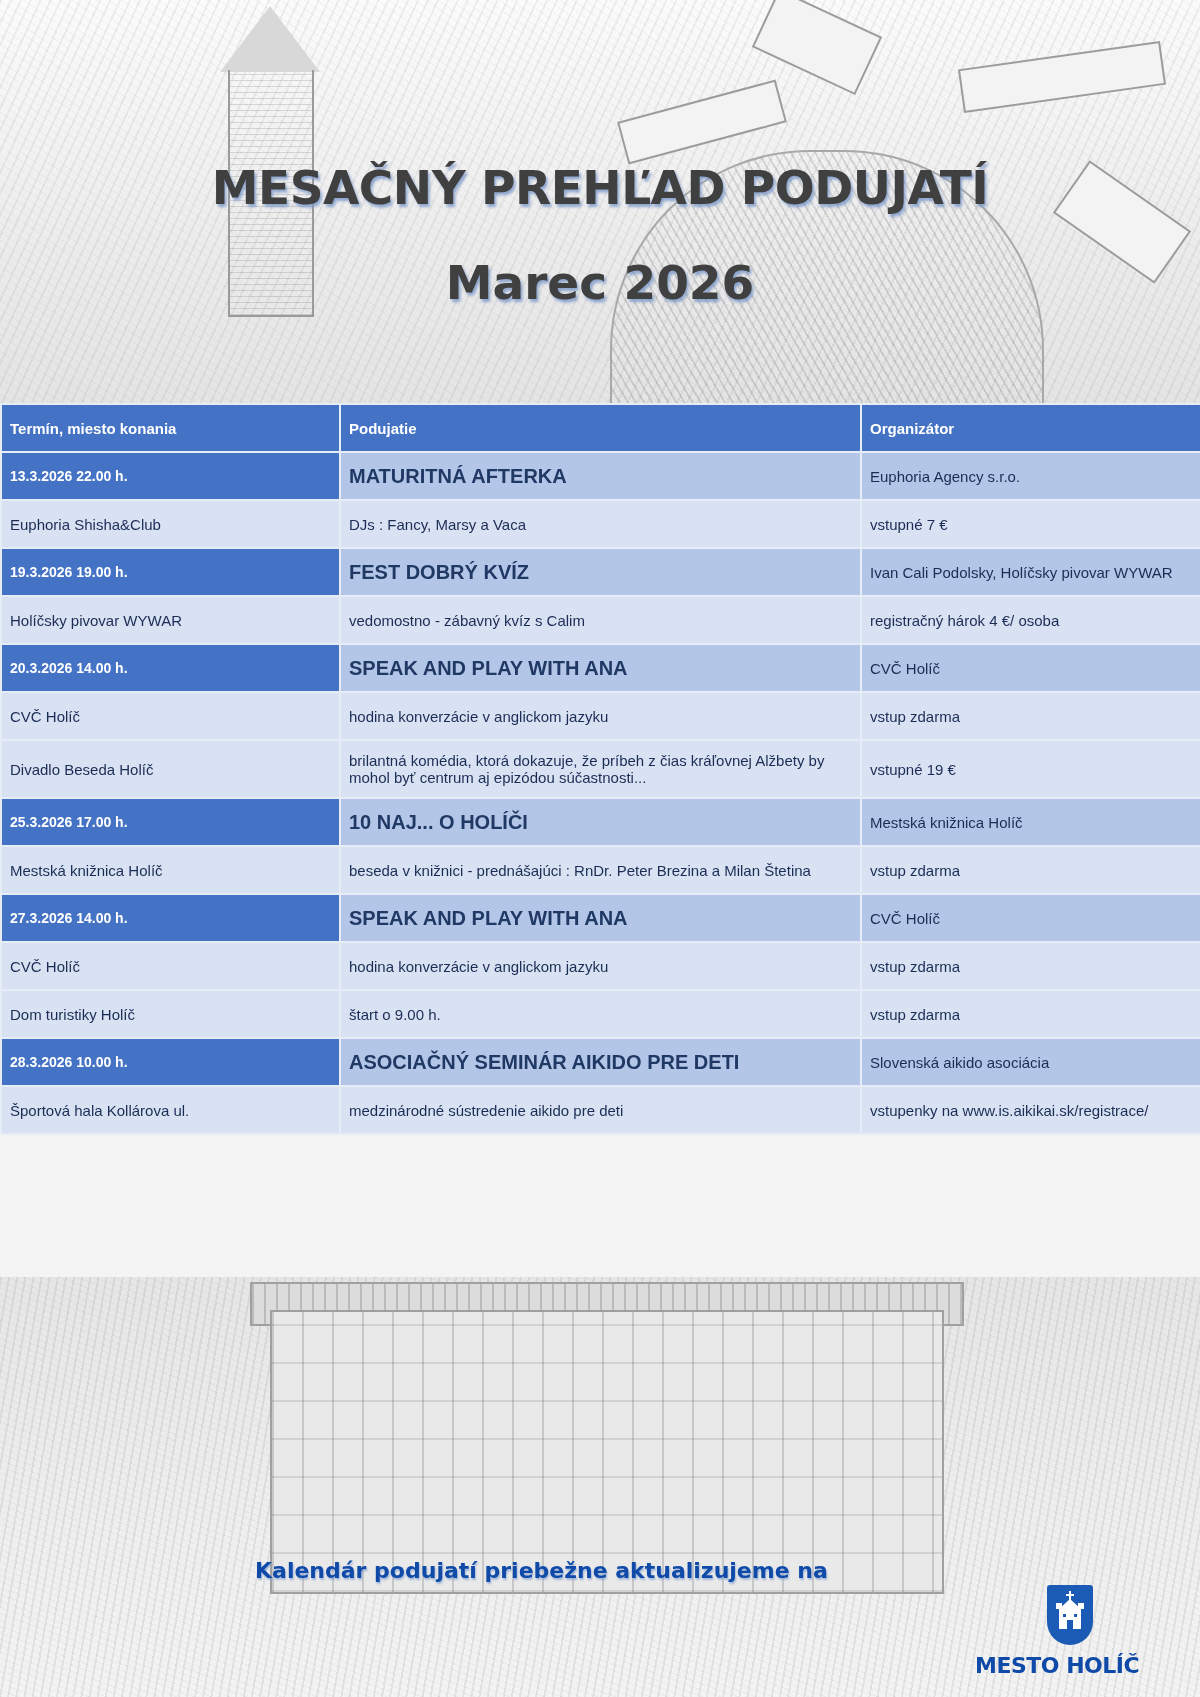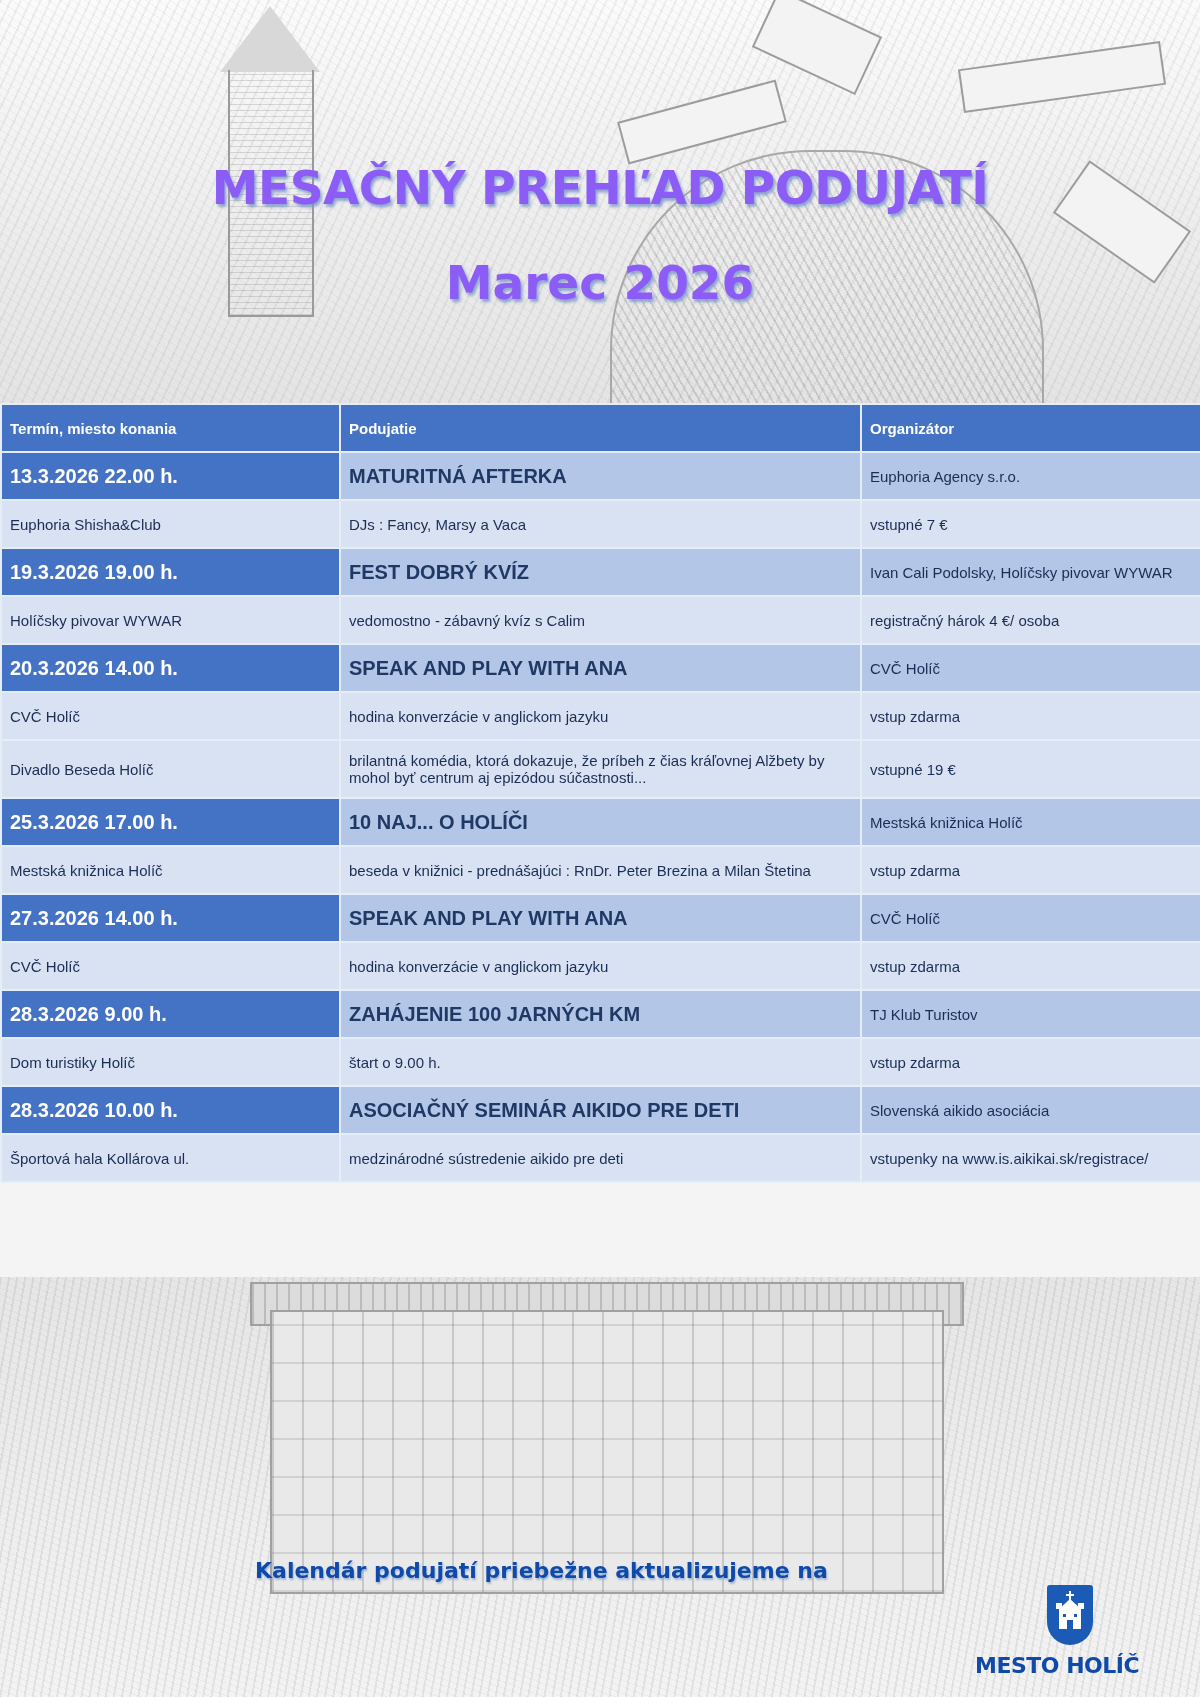--- a/index.html
+++ b/index.html
@@ -48,42 +48,42 @@
       repeating-linear-gradient(0deg, rgba(100,100,100,0.18) 0 2px, transparent 2px 38px),
       #e9e9e9;
   }
   .castle-roof {
     position:absolute; left:250px; top:1282px; width:710px; height:40px;
     background:repeating-linear-gradient(90deg, rgba(110,110,110,0.3) 0 2px, transparent 2px 12px), #dcdcdc;
     border:2px solid #a0a0a0;
   }
   .title {
     position:absolute; left:0; width:1200px; text-align:center;
-    color:#8b5cf6; font-weight:bold;
+    color:#404040; font-weight:bold;
     text-shadow: 2px 3px 3px rgba(120,150,200,0.8);
     font-family:"DejaVu Sans", sans-serif;
   }
   .title.main { top:160px; font-size:47px; letter-spacing:-0.5px; }
   .title.sub { top:255px; font-size:47px; }
   table.events {
     position:absolute; left:0; top:403px; width:1200px;
     border-collapse:collapse; table-layout:fixed;
   }
   table.events col.c1 { width:339px; }
   table.events col.c2 { width:521px; }
   table.events col.c3 { width:340px; }
   table.events td, table.events th {
     border:2px solid #e6edf7; text-align:left; vertical-align:middle;
     padding:0 8px; font-size:15px; color:#1c2d55;
   }
   table.events th {
     background:#4472c4; color:#ffffff; font-weight:bold; height:46px; font-size:15px;
   }
   tr.head-row td { background:#b4c6e7; height:46px; }
-  tr.head-row td.date { background:#4472c4; color:#fff; font-weight:bold; font-size:20px; }
+  tr.head-row td.date { background:#4472c4; color:#fff; font-weight:bold; font-size:14px; }
   tr.head-row td.event { font-weight:bold; font-size:20px; color:#1f3864; }
   tr.detail-row td { background:#d9e2f3; height:46px; color:#1c2d55; }
   tr.detail-row.tall td { height:56px; }
   tr.head-row.tall td { height:52px; }
   .footer-text {
     position:absolute; left:255px; top:1555px; width:620px; text-align:left;
     color:#0f4aa8; font-weight:bold; font-size:22px; line-height:31px;
     text-shadow: 1px 2px 2px rgba(130,160,210,0.7);
     font-family:"DejaVu Sans", sans-serif;
   }
@@ -182,25 +182,20 @@
       <td class="date">27.3.2026 14.00 h.</td>
       <td class="event">SPEAK AND PLAY WITH ANA</td>
       <td>CVČ Holíč</td>
     </tr>
     <tr class="detail-row">
       <td>CVČ Holíč</td>
       <td>hodina konverzácie v anglickom jazyku</td>
       <td>vstup zdarma</td>
     </tr>
 
-    <tr class="head-row">
-      <td class="date">28.3.2026 9.00 h.</td>
-      <td class="event">ZAHÁJENIE 100 JARNÝCH KM</td>
-      <td>TJ Klub Turistov</td>
-    </tr>
     <tr class="detail-row">
       <td>Dom turistiky Holíč</td>
       <td>štart o 9.00 h.</td>
       <td>vstup zdarma</td>
     </tr>
 
     <tr class="head-row">
       <td class="date">28.3.2026 10.00 h.</td>
       <td class="event">ASOCIAČNÝ SEMINÁR AIKIDO PRE DETI</td>
       <td>Slovenská aikido asociácia</td>

